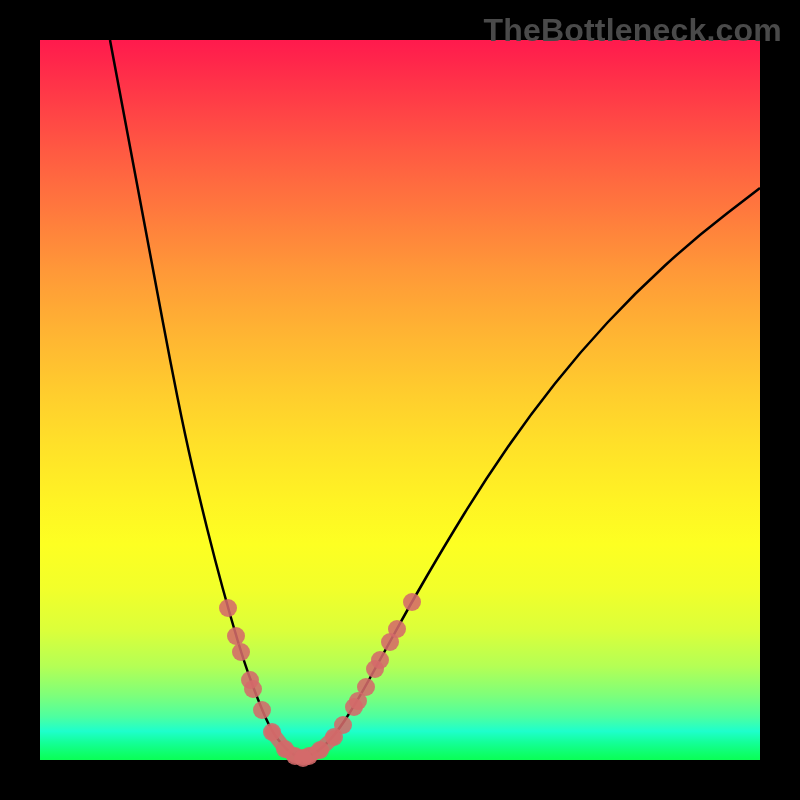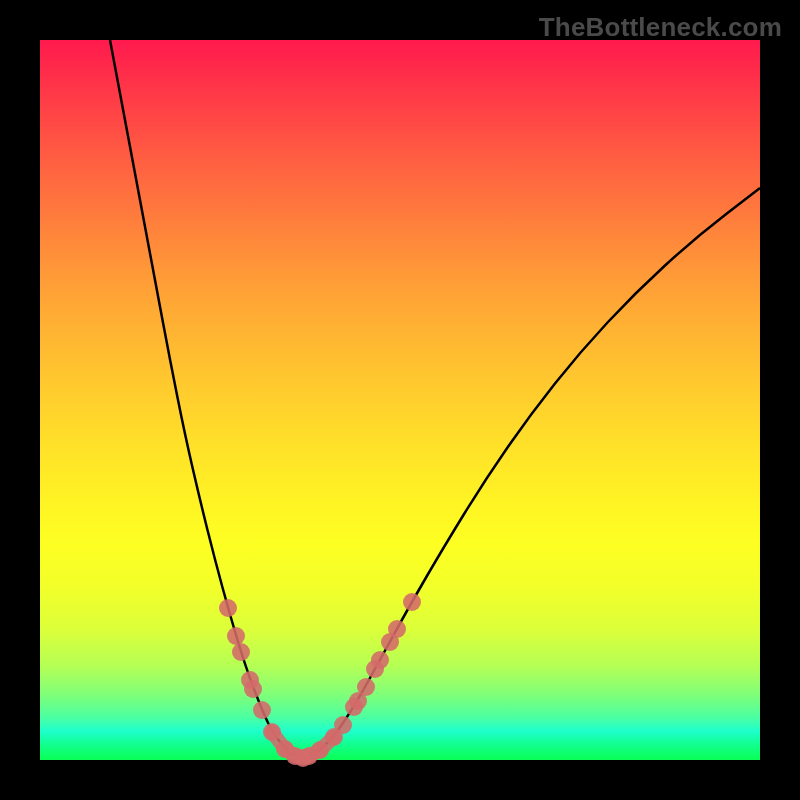--- a/index.html
+++ b/index.html
@@ -44,21 +44,21 @@
       #14ff9a 97.5%,
       #0eff6e 99%,
       #0aff55 100%
     );
   }
   .watermark {
     position: absolute;
     top: 12px;
     right: 18px;
     font-family: Arial, Helvetica, sans-serif;
-    font-size: 26px;
+    font-size: 32px;
     font-weight: 600;
     color: #4a4a4a;
     letter-spacing: 0.2px;
     user-select: none;
   }
   svg.curve {
     position: absolute;
     left: 0;
     top: 0;
     width: 720px;

